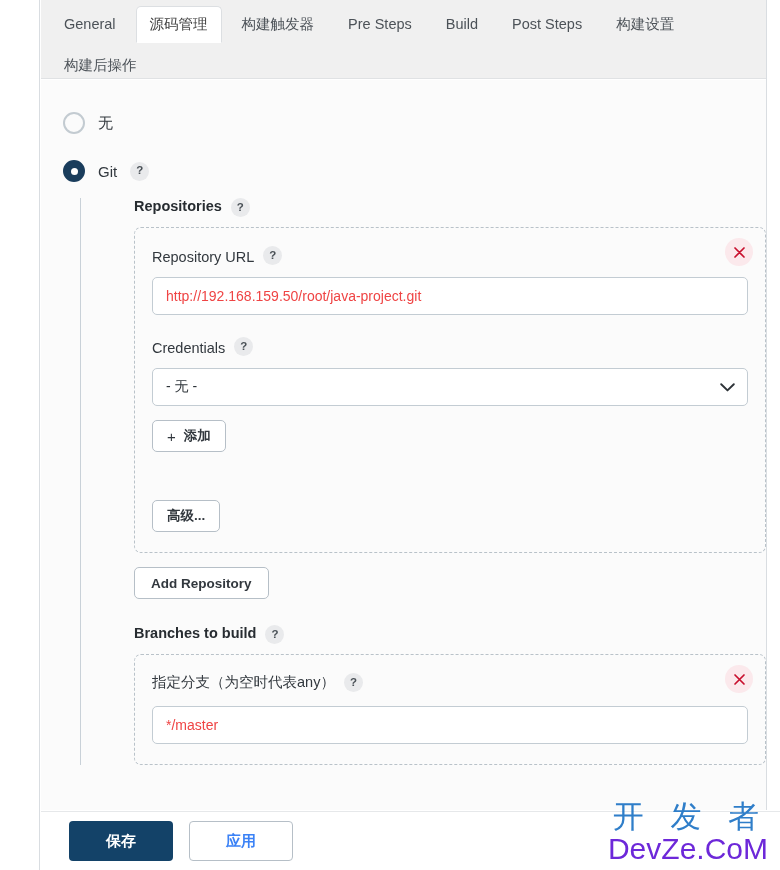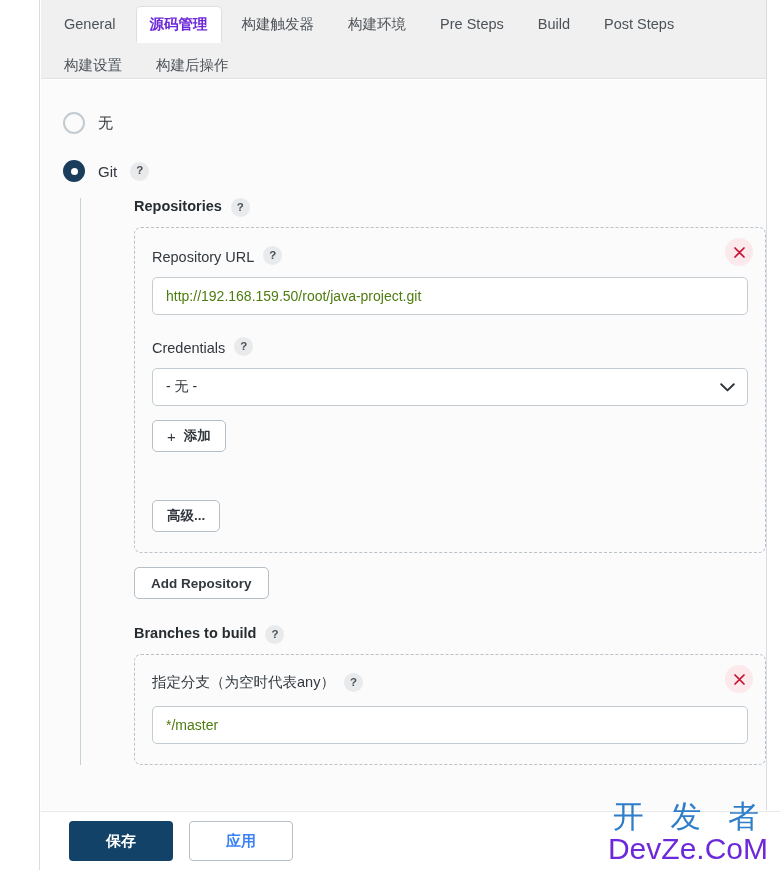--- a/index.html
+++ b/index.html
@@ -54,22 +54,22 @@
     margin: 2px 3px;
     line-height: 1.25;
     white-space: nowrap;
     cursor: pointer;
     border: 1px solid transparent;
     border-radius: 4px;
     background: transparent;
   }
   .tab.active {
     background: #ffffff;
-    color: #6d28d9;
-    font-weight: bold;
+    color: #404040;
+    font-weight: normal;
     border: 1px solid #dcdfe2;
     border-bottom-color: #ffffff;
     border-radius: 5px 5px 0 0;
   }
 
   
   .body {
     position: absolute;
     left: 41px; top: 80px;
     width: 725px; height: 730px;
@@ -181,21 +181,21 @@
     align-items: center; justify-content: center;
   }
   .del-btn svg { display: block; }
 
   .text-input {
     display: block;
     width: 100%;
     height: 38px;
     padding: 0 13px;
     font-size: 14px;
-    color: #4d7c0f;
+    color: #ef4444;
     background: #ffffff;
     border: 1px solid #c3ccd3;
     border-radius: 5px;
     font-family: inherit;
     outline: none;
   }
 
   .select-wrap {
     position: relative;
     width: 100%;
@@ -323,21 +323,20 @@
 <div id="screen">
 
   <div class="left-gutter"></div>
   <div class="right-frame"></div>
 
   <div class="tabbar">
     <div class="tabrow">
       <div class="tab">General</div>
       <div class="tab active">源码管理</div>
       <div class="tab">构建触发器</div>
-      <div class="tab">构建环境</div>
       <div class="tab">Pre Steps</div>
       <div class="tab">Build</div>
       <div class="tab">Post Steps</div>
       <div class="tab">构建设置</div>
       <div class="tab">构建后操作</div>
     </div>
   </div>
 
   <div class="body">
 

